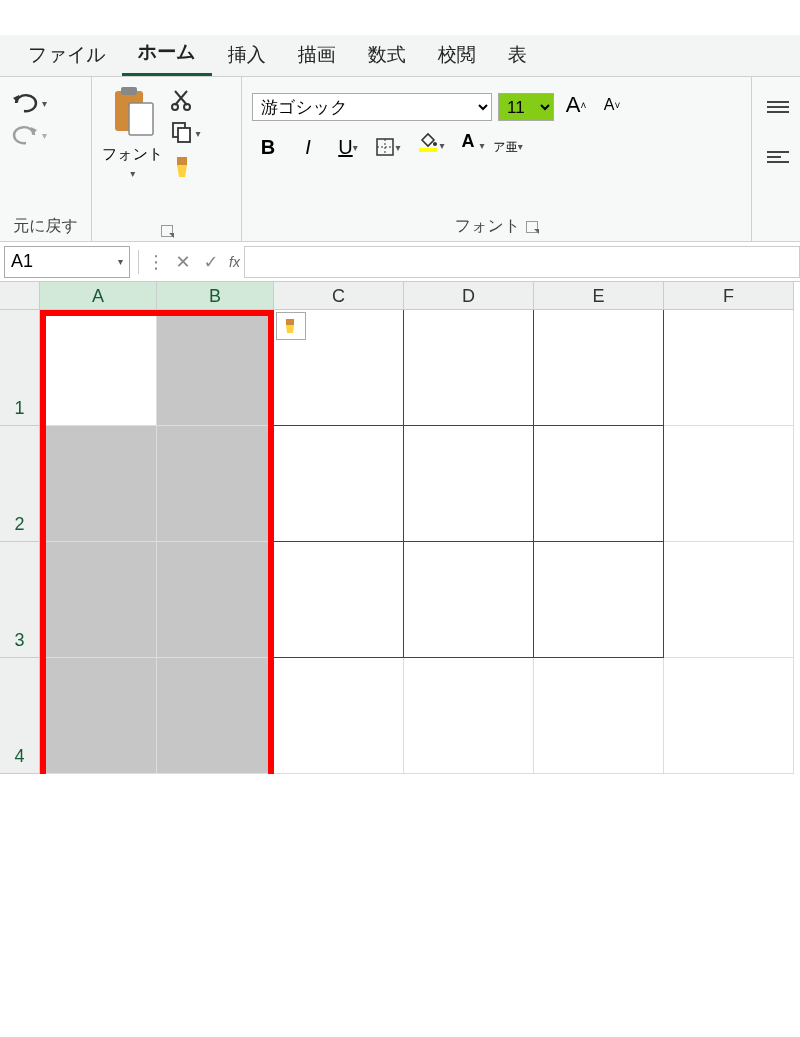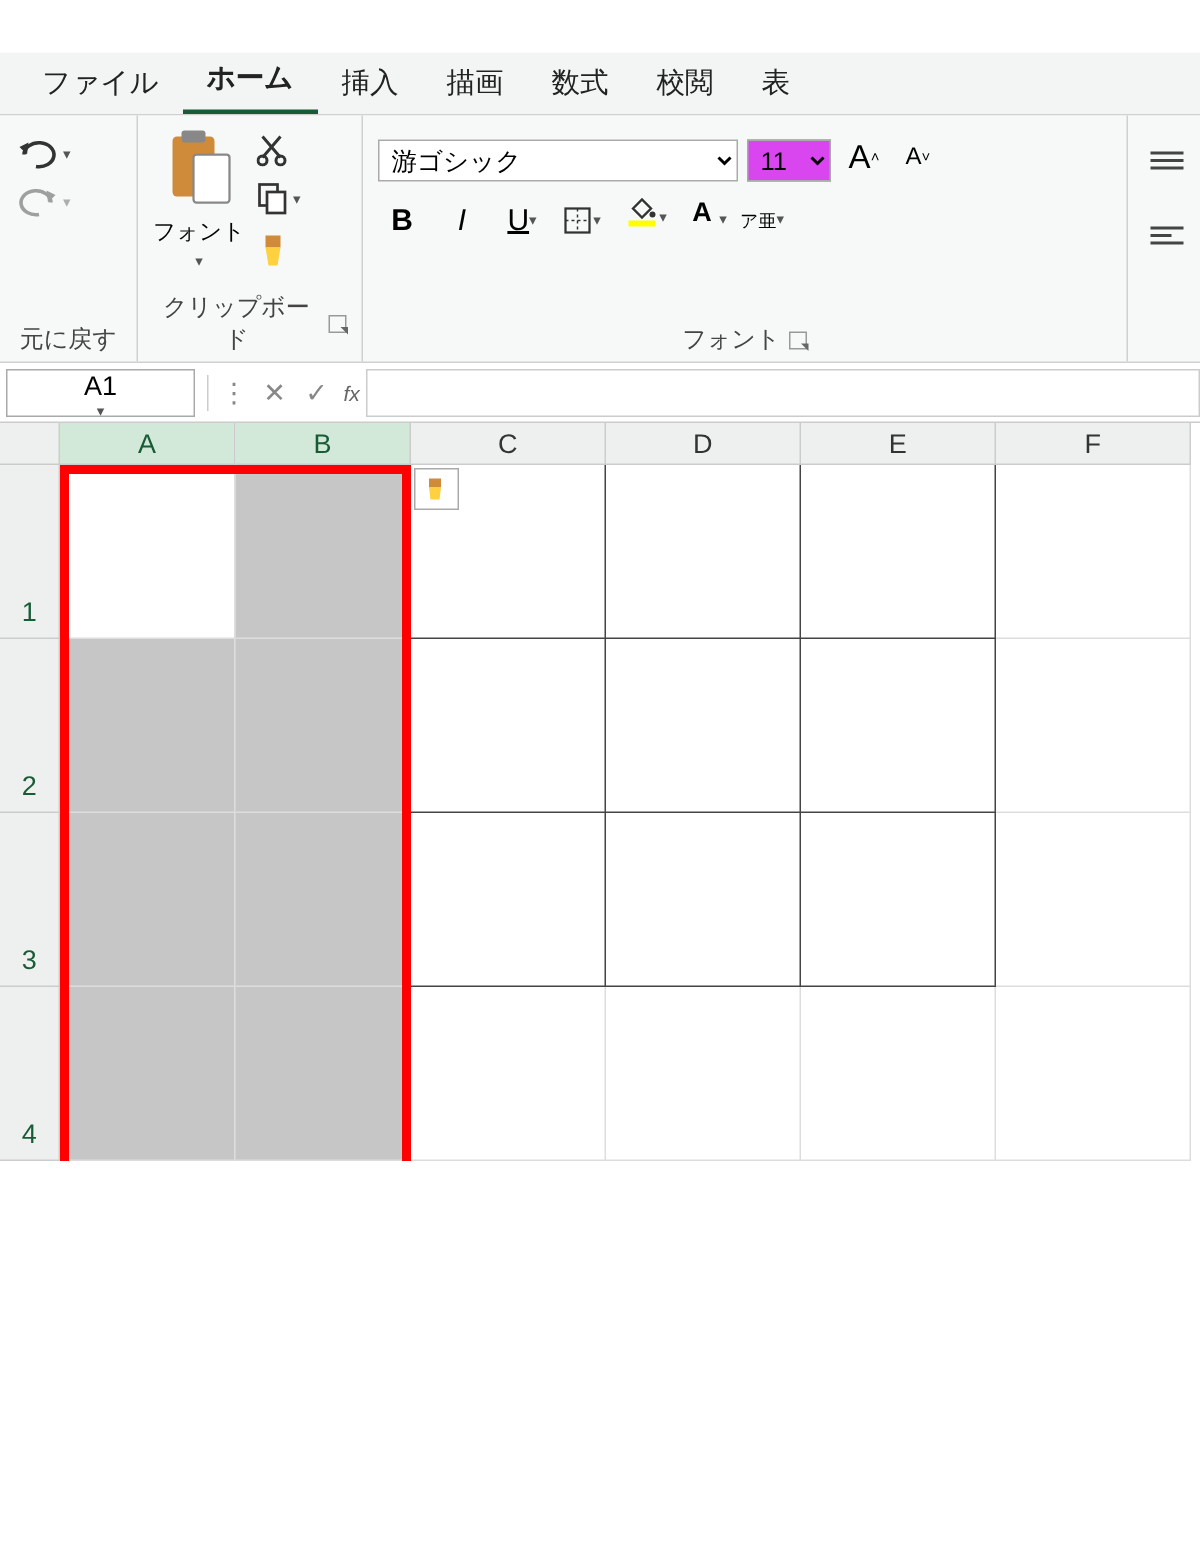--- a/index.html
+++ b/index.html
@@ -26,37 +26,37 @@
 
 
 .paste-big { display: flex; flex-direction: column; align-items: center; gap: 4px; cursor: pointer; }
 .paste-label { font-size: 15px; }
 .clip-side { display: flex; flex-direction: column; gap: 10px; padding-top: 4px; }
 
 
 .font-group-body { display: flex; flex-direction: column; gap: 10px; padding-top: 6px; }
 .font-row1 { display: flex; gap: 6px; align-items: flex-end; }
 .font-select { width: 240px; height: 28px; font-size: 17px; border: 1px solid #aaa; background: #fff; padding: 0 4px; }
-.size-select { width: 56px; height: 28px; font-size: 17px; border: 1px solid #aaa; background: #d946ef; padding: 0 4px; }
+.size-select { width: 56px; height: 28px; font-size: 17px; border: 1px solid #aaa; background: #84cc16; padding: 0 4px; }
 .grow-shrink { display: flex; gap: 4px; }
 .ic-btn { min-width: 32px; height: 32px; display: flex; align-items: center; justify-content: center; cursor: pointer; font-size: 20px; }
 .font-row2 { display: flex; gap: 8px; align-items: center; }
 .ubar { text-decoration: underline; }
 .fill-swatch { width: 18px; height: 4px; background: #ffff00; }
 .fontcolor-swatch { width: 18px; height: 4px; background: #ff0000; }
 .stack-ic { display: flex; flex-direction: column; align-items: center; }
 
 
 .align-col { display: flex; flex-direction: column; gap: 18px; padding-top: 8px; }
 .hamb { display: flex; flex-direction: column; gap: 3px; }
 .hamb span { display: block; width: 22px; height: 2px; background: #444; }
 
 
 .fbar { display: flex; align-items: center; height: 40px; border-bottom: 1px solid #ccc; background: #fff; }
-.namebox { width: 126px; height: 32px; border: 1px solid #aaa; margin: 0 4px; display: flex; align-items: center; padding: 0 6px; font-size: 18px; justify-content: space-between; flex-direction: column; }
+.namebox { width: 126px; height: 32px; border: 1px solid #aaa; margin: 0 4px; display: flex; align-items: center; padding: 0 6px; font-size: 18px; justify-content: space-between; }
 .fbar-sep { width: 1px; height: 24px; background: #ccc; margin: 0 4px; }
 .fbar-btn { width: 28px; height: 28px; display: flex; align-items: center; justify-content: center; color: #888; font-size: 18px; cursor: pointer; }
 .fx { font-style: italic; color: #666; margin: 0 4px; }
 .formula-input { flex: 1; height: 32px; border: 1px solid #ccc; padding: 0 6px; font-size: 16px; }
 
 
 .grid-wrap { position: relative; }
 .colhdr-row { display: flex; height: 28px; }
 .corner { width: 40px; border-right: 1px solid #ccc; border-bottom: 1px solid #ccc; background: #eef0f0; }
 .colhdr { border-right: 1px solid #ccc; border-bottom: 1px solid #ccc; background: #eef0f0; text-align: center; font-size: 18px; line-height: 28px; color: #333; }
@@ -155,21 +155,20 @@
           </div>
           <div class="btn">
             <svg width="22" height="26" viewBox="0 0 22 26">
                 <rect x="6" y="2" width="10" height="8" fill="#d08b3a"></rect>
                 <path d="M6 10 L16 10 L14 22 L8 22 Z" fill="#ffd040"></path>
               </svg>
           </div>
         </div>
       </div>
       <div class="group-label">
-        <span>クリップボード</span>
         <span class="dlg-launcher"></span>
       </div>
     </div>
 
     <div class="group" style="flex:1">
       <div class="group-body">
         <div class="font-group-body">
           <div class="font-row1">
             <select class="font-select">
               <option>游ゴシック</option>

